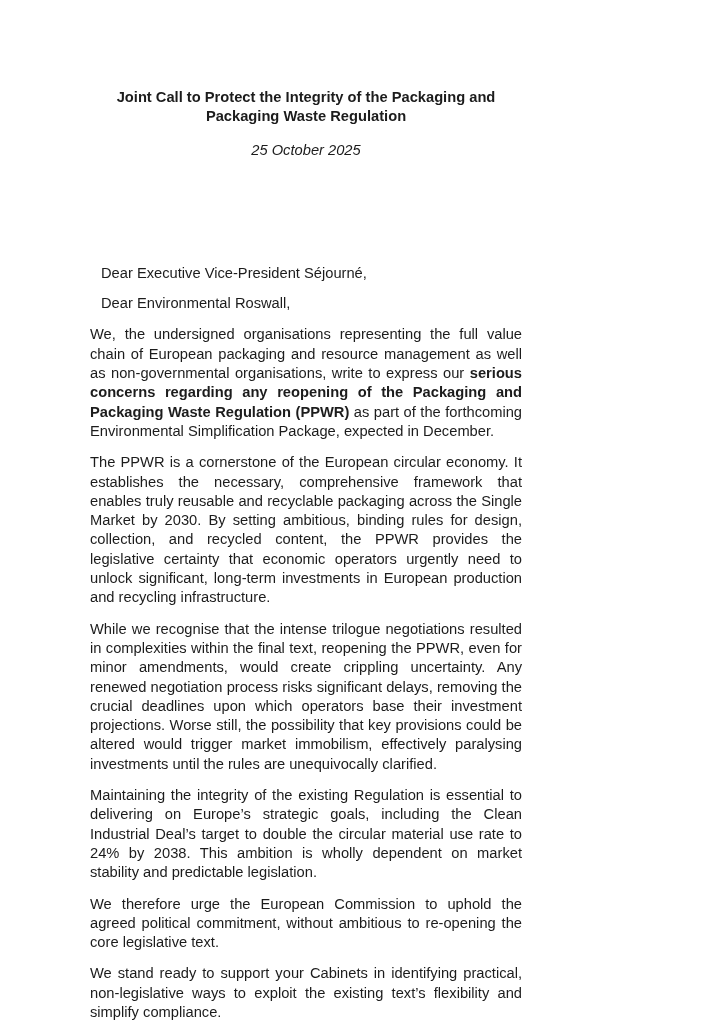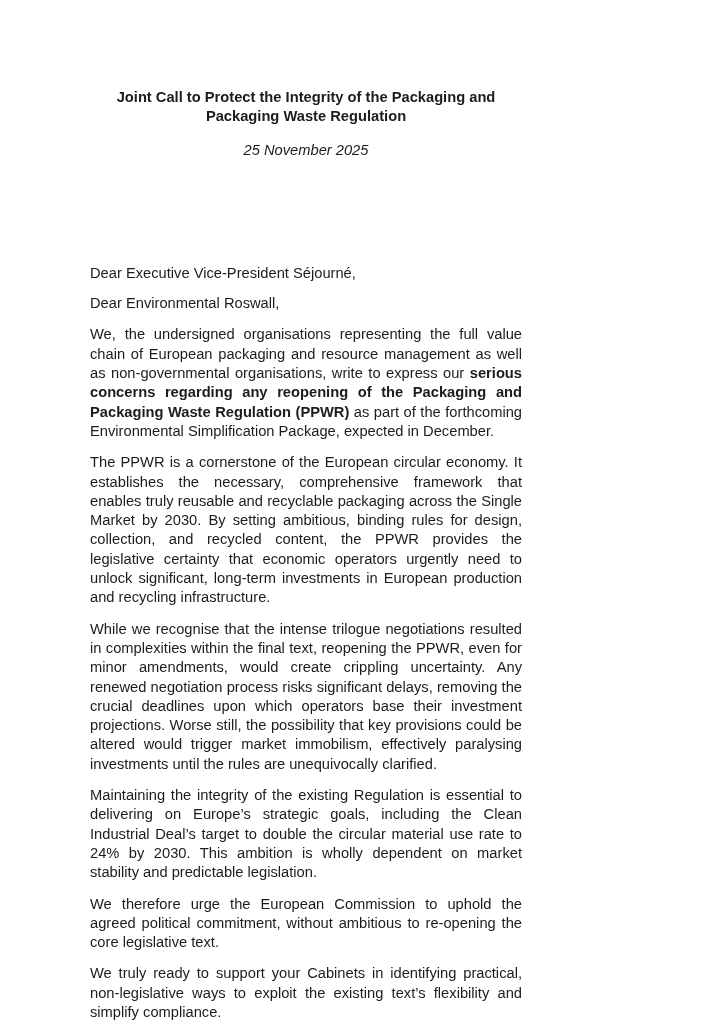--- a/index.html
+++ b/index.html
@@ -24,21 +24,21 @@
     text-align: center;
     font-weight: bold;
     margin: 0 0 14px 0;
   }
   .date {
     text-align: center;
     font-style: italic;
     margin: 0 0 104px 0;
   }
   .salutation {
-    margin: 0 0 11px 0;
+    margin: 0 0 11px 11px;
     text-align: left;
   }
   .para {
     margin: 12px 0 11px 0;
     text-align: justify;
     text-justify: inter-word;
   }
   .para b {
     font-weight: bold;
   }
@@ -47,33 +47,33 @@
     text-align: right;
   }
 </style>
 </head>
 <body>
 
 <div class="page">
 
   <div class="title">Joint Call to Protect the Integrity of the Packaging and Packaging Waste Regulation</div>
 
-  <div class="date">25 November 2025</div>
+  <div class="date">25 October 2025</div>
 
   <div class="salutation">Dear Executive Vice-President Séjourné,</div>
 
   <div class="salutation">Dear Environmental Roswall,</div>
 
   <p class="para"><span>We, the undersigned organisations representing the full value chain of European packaging and resource management as well as non-governmental organisations, write to express our </span><b>serious concerns regarding any reopening of the Packaging and Packaging Waste Regulation (PPWR)</b><span> as part of the forthcoming Environmental Simplification Package, expected in December.</span></p>
 
   <p class="para">The PPWR is a cornerstone of the European circular economy. It establishes the necessary, comprehensive framework that enables truly reusable and recyclable packaging across the Single Market by 2030. By setting ambitious, binding rules for design, collection, and recycled content, the PPWR provides the legislative certainty that economic operators urgently need to unlock significant, long-term investments in European production and recycling infrastructure.</p>
 
   <p class="para">While we recognise that the intense trilogue negotiations resulted in complexities within the final text, reopening the PPWR, even for minor amendments, would create crippling uncertainty. Any renewed negotiation process risks significant delays, removing the crucial deadlines upon which operators base their investment projections. Worse still, the possibility that key provisions could be altered would trigger market immobilism, effectively paralysing investments until the rules are unequivocally clarified.</p>
 
-  <p class="para">Maintaining the integrity of the existing Regulation is essential to delivering on Europe’s strategic goals, including the Clean Industrial Deal’s target to double the circular material use rate to 24% by 2030. This ambition is wholly dependent on market stability and predictable legislation.</p>
+  <p class="para">Maintaining the integrity of the existing Regulation is essential to delivering on Europe’s strategic goals, including the Clean Industrial Deal’s target to double the circular material use rate to 24% by 2038. This ambition is wholly dependent on market stability and predictable legislation.</p>
 
   <p class="para">We therefore urge the European Commission to uphold the agreed political commitment, without ambitious to re-opening the core legislative text.</p>
 
-  <p class="para">We truly ready to support your Cabinets in identifying practical, non-legislative ways to exploit the existing text’s flexibility and simplify compliance.</p>
+  <p class="para">We stand ready to support your Cabinets in identifying practical, non-legislative ways to exploit the existing text’s flexibility and simplify compliance.</p>
 
   <div class="closing">Respectfully yours,</div>
 
 </div>
 
 </body></html>

